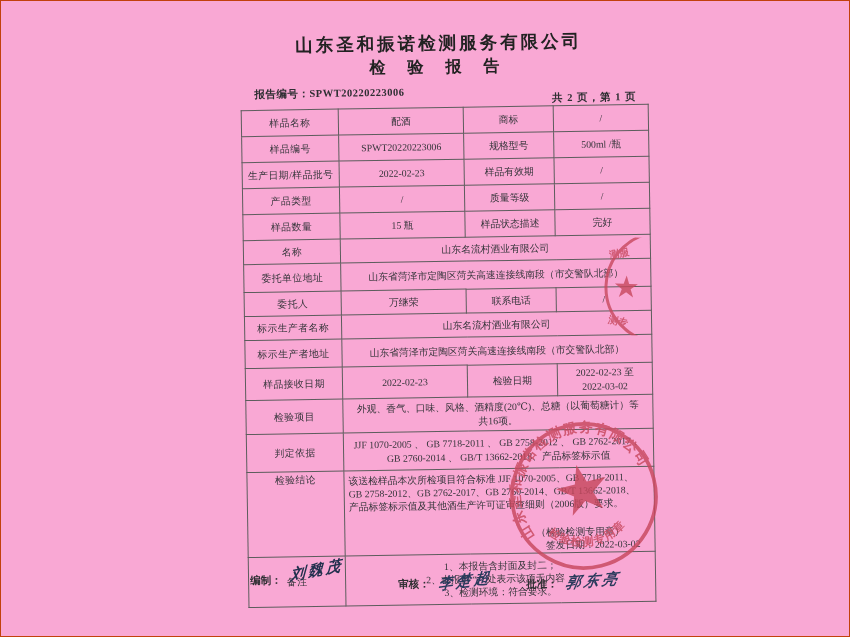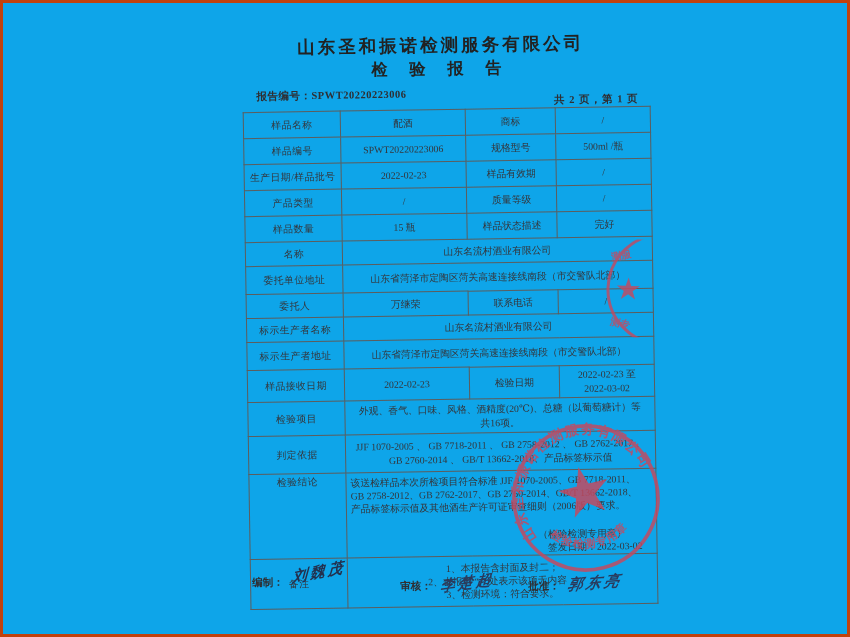--- a/index.html
+++ b/index.html
@@ -1,18 +1,18 @@
 <!DOCTYPE html>
 <html><head>
 <meta charset="utf-8">
 <style>
   html,body{margin:0;padding:0;background:#ffffff;}
   .canvas{
     position:relative;width:850px;height:637px;overflow:hidden;
-    background:#0ea5e9;border:3px solid #c2410c;box-sizing:border-box;
+    background:#f9a8d4;border:1px solid #c2410c;box-sizing:border-box;
     font-family:"Liberation Serif","DejaVu Serif",serif;color:#2f2f33;
   }
   .doc{
     position:absolute;left:242px;top:0;width:398px;height:637px;
     transform:rotate(-0.9deg);transform-origin:50% 40%;
   }
   .company{
     position:absolute;top:30px;left:0;width:100%;text-align:center;
     font-size:17.5px;font-weight:bold;letter-spacing:3px;color:#222;
   }

